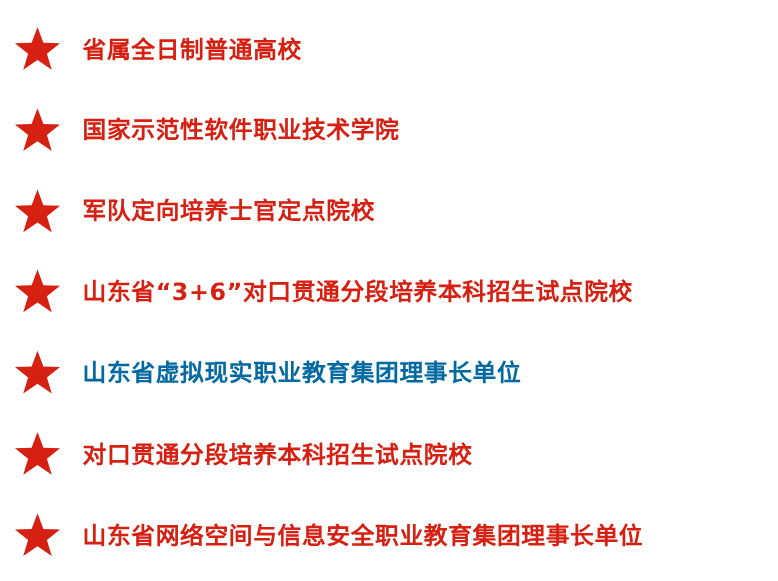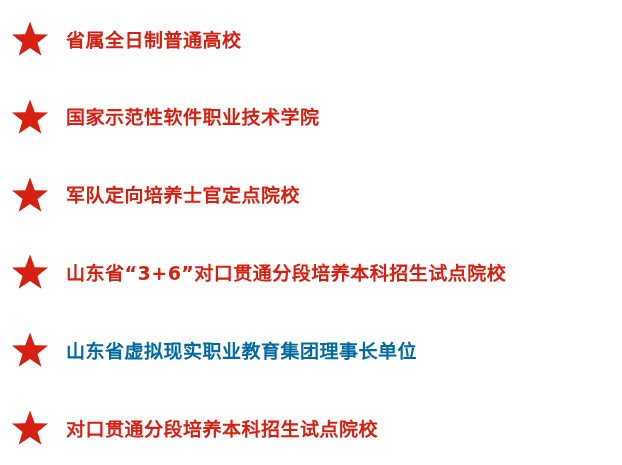--- a/index.html
+++ b/index.html
@@ -85,14 +85,20 @@
     <span class="honor-text" style="color:#0369a1">山东省虚拟现实职业教育集团理事长单位</span>
   </div>
 
   <div class="honor-row">
     <svg class="star-icon" viewBox="0 0 100 100" aria-hidden="true">
       <polygon points="50,4 61.8,35.5 95.1,36.5 68.8,57.5 78.5,89.5 50,70 21.5,89.5 31.2,57.5 4.9,36.5 38.2,35.5" fill="#d62012"></polygon>
     </svg>
     <span class="honor-text" style="color:#d62012">对口贯通分段培养本科招生试点院校</span>
   </div>
 
+  <div class="honor-row">
+    <svg class="star-icon" viewBox="0 0 100 100" aria-hidden="true">
+      <polygon points="50,4 61.8,35.5 95.1,36.5 68.8,57.5 78.5,89.5 50,70 21.5,89.5 31.2,57.5 4.9,36.5 38.2,35.5" fill="#d62012"></polygon>
+    </svg>
+    <span class="honor-text" style="color:#d62012">山东省网络空间与信息安全职业教育集团理事长单位</span>
+  </div>
 
 </div>
 
 </body></html>

